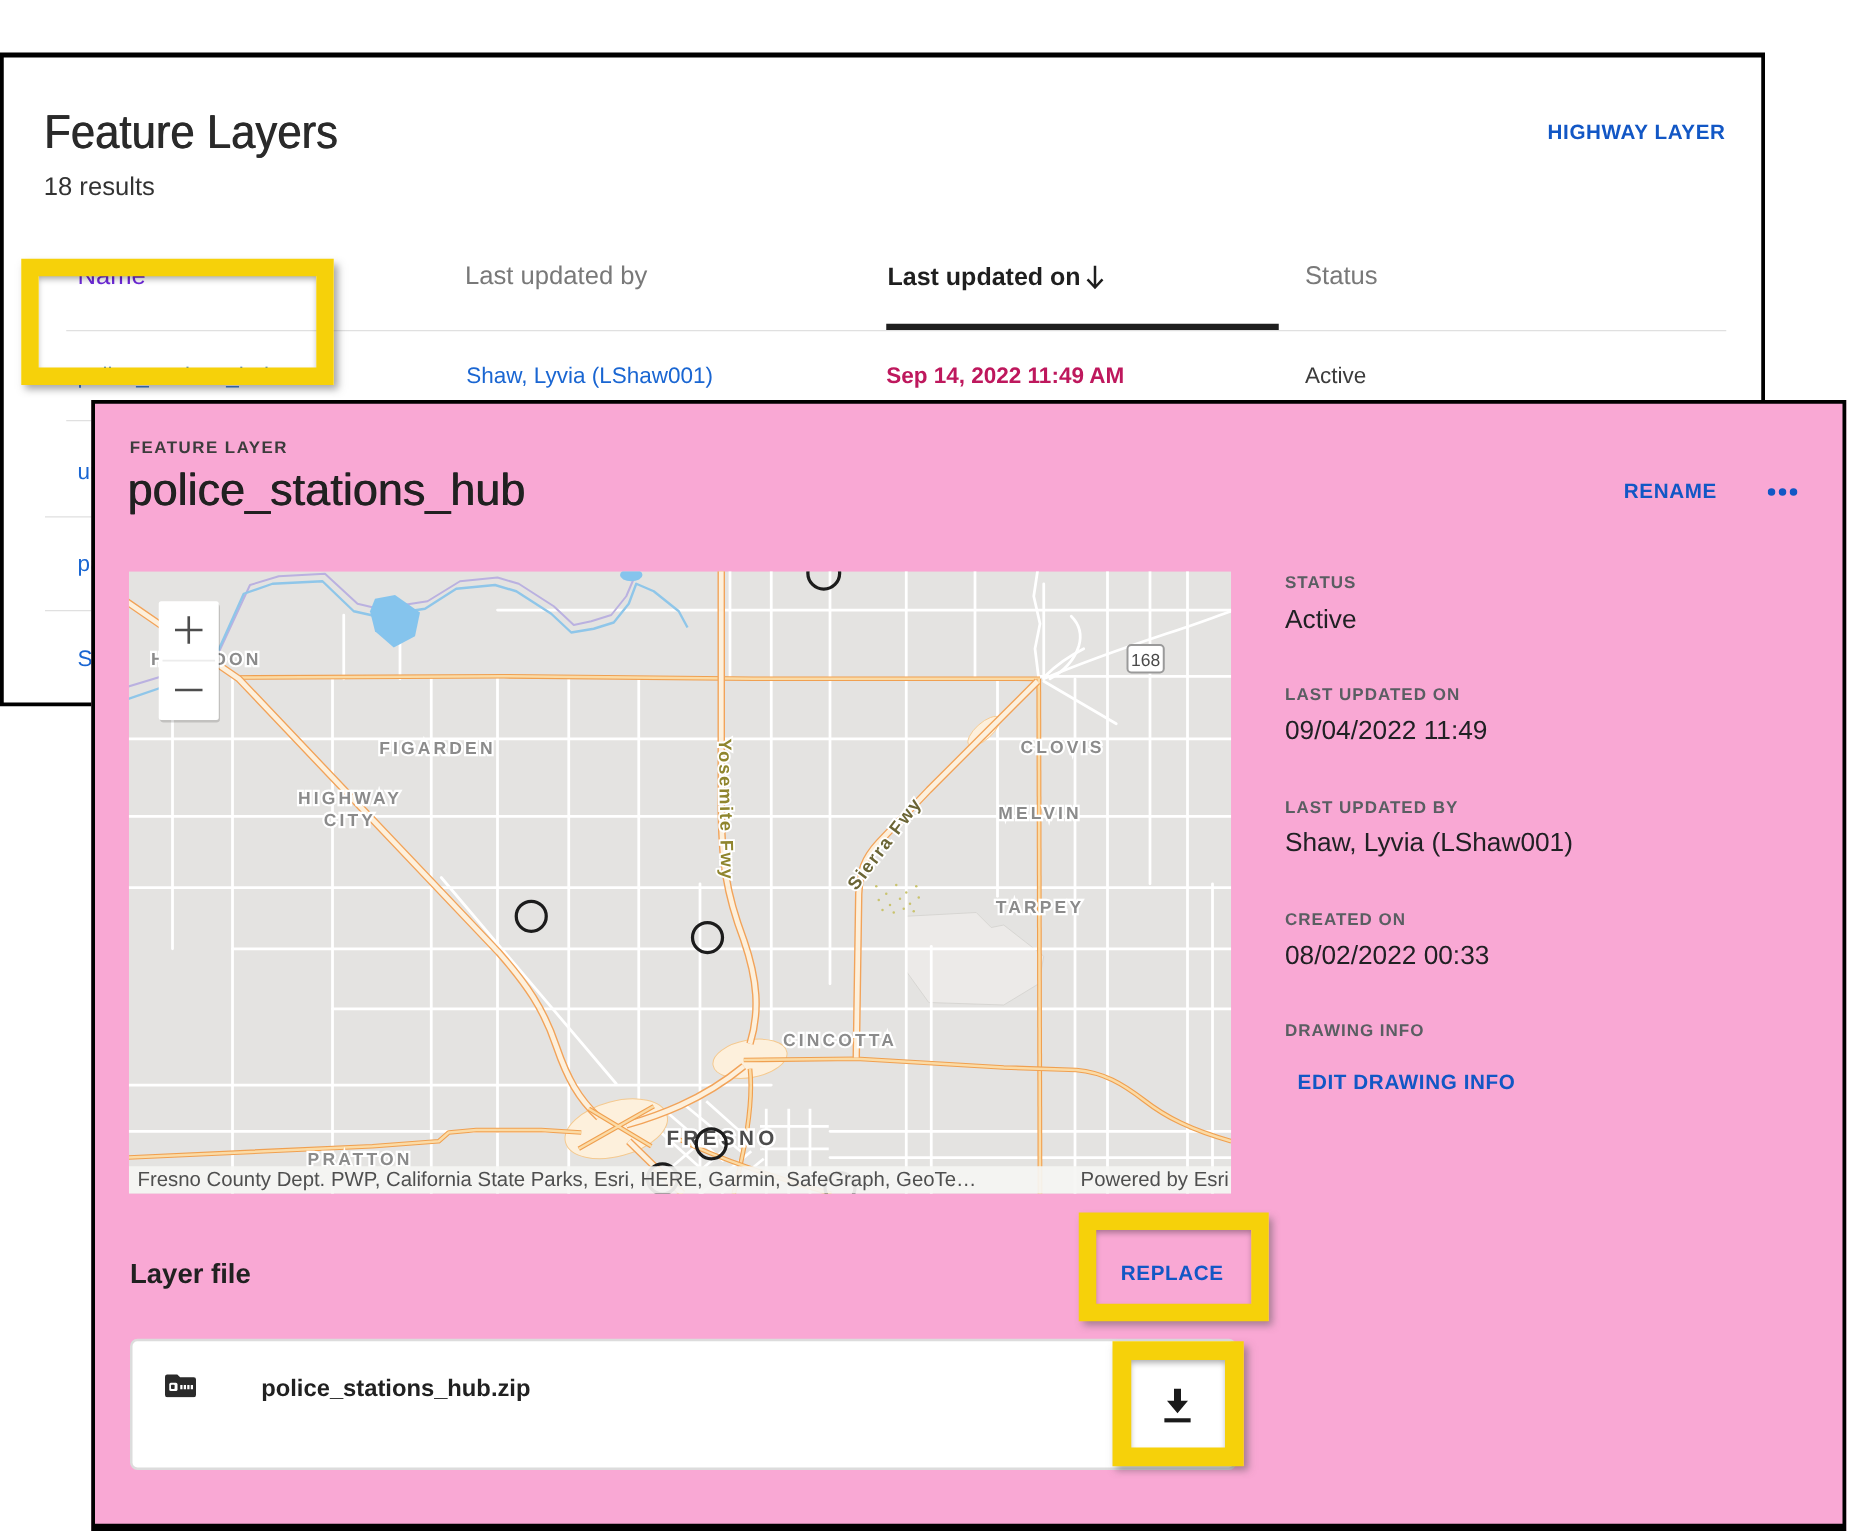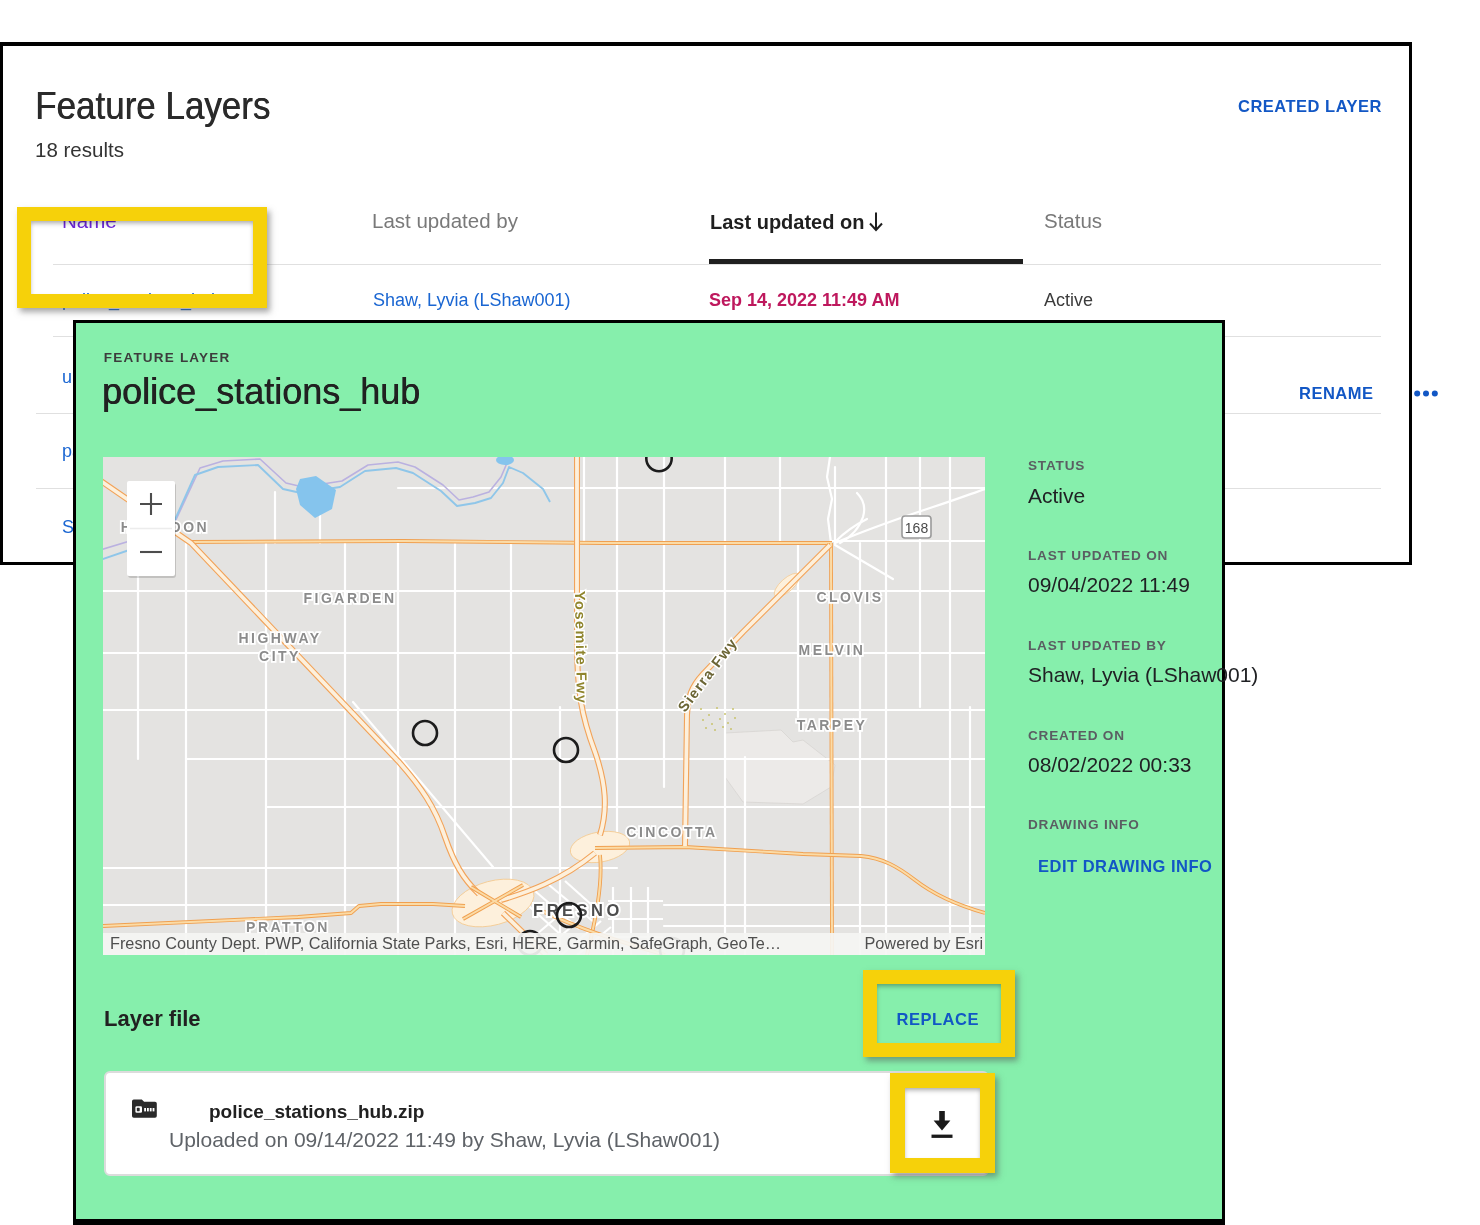--- a/index.html
+++ b/index.html
@@ -10,21 +10,21 @@
   .btn { color:#1257c5; font-weight:bold; letter-spacing:0.5px; font-size:16.5px; }
   .lbl { color:#5a5e62; font-weight:bold; font-size:13.6px; letter-spacing:0.8px; }
   .val { color:#202124; font-size:21px; }
 </style>
 </head>
 <body>
 
 <div class="abs" id="win1" style="left:0;top:14px;width:1412px;height:523px;background:#fff;border:3px solid #000;border-top-width:4px;margin-top:28px;">
   <div class="t" style="left:32px;top:41px;font-size:38px;font-weight:400;color:#2a2a2a;transform:scale(0.92,1);transform-origin:0 0;text-shadow:0.6px 0 0 currentColor;">Feature Layers</div>
   <div class="t" style="left:32px;top:94.3px;font-size:20.5px;color:#333;">18 results</div>
-  <div class="t btn" style="left:1235px;top:52.4px;">CREATED LAYER</div>
+  <div class="t btn" style="left:1235px;top:52.4px;">HIGHWAY LAYER</div>
 
   <div class="t" style="left:59px;top:165px;font-size:20.5px;color:#6d28d9;">Name</div>
   <div class="t" style="left:369px;top:165px;font-size:20.5px;color:#797979;">Last updated by</div>
   <div class="t" style="left:707px;top:165.5px;font-size:20px;font-weight:bold;color:#1f1f1f;">Last updated on</div>
   <svg class="abs" style="left:863px;top:164px;" width="20" height="24" viewBox="0 0 20 24">
     <path d="M10 2.5 V19.5 M4 13.5 L10 20 L16 13.5" fill="none" stroke="#1f1f1f" stroke-width="2"></path>
   </svg>
   <div class="t" style="left:1041px;top:165px;font-size:20.5px;color:#797979;">Status</div>
 
   <div class="abs" style="left:50px;top:218px;width:1328px;height:1px;background:#e0e0e0;"></div>
@@ -36,21 +36,21 @@
   <div class="t" style="left:1041px;top:244.5px;font-size:18px;color:#3c3c3c;">Active</div>
   <div class="abs" style="left:50px;top:290px;width:1328px;height:1px;background:#e0e0e0;"></div>
 
   <div class="t blue" style="left:59px;top:321.8px;font-size:18px;">urban_tree_canopy</div>
   <div class="abs" style="left:33px;top:367px;width:1345px;height:1px;background:#e0e0e0;"></div>
   <div class="t blue" style="left:59px;top:395.8px;font-size:18px;">parks_and_rec</div>
   <div class="abs" style="left:33px;top:442px;width:1345px;height:1px;background:#e0e0e0;"></div>
   <div class="t blue" style="left:59px;top:471.8px;font-size:18px;">Schools</div>
 </div>
 
-<div class="abs" id="win2" style="left:73px;top:320px;width:1152px;height:906px;background:#86efac;border:3px solid #000;border-bottom-width:7px;padding-left:41px;">
+<div class="abs" id="win2" style="left:73px;top:320px;width:1404px;height:906px;background:#f9a8d4;border:3px solid #000;border-bottom-width:7px;padding-left:41px;">
 
   <div class="t" style="left:27.8px;top:28.2px;font-size:13.5px;font-weight:bold;letter-spacing:1.2px;color:#3c3c3c;">FEATURE LAYER</div>
   <div class="t" style="left:25.8px;top:51px;font-size:36px;font-weight:400;color:#212121;text-shadow:0.6px 0 0 currentColor;">police_stations_hub</div>
   <div class="t btn" style="left:1223px;top:62.2px;">RENAME</div>
   <svg class="abs" style="left:1338px;top:67px;" width="26" height="7" viewBox="0 0 26 7">
     <circle cx="3.2" cy="3.5" r="3" fill="#1257c5"></circle>
       <circle cx="12" cy="3.5" r="3" fill="#1257c5"></circle>
       <circle cx="20.8" cy="3.5" r="3" fill="#1257c5"></circle>
   </svg>
 
@@ -228,21 +228,20 @@
     <svg class="abs" style="left:26px;top:26px;" width="25" height="19" viewBox="0 0 25 19">
       <path d="M1.8 0.5 h8 l2.3 2.3 H23 a1.8 1.8 0 0 1 1.8 1.8 V17 a1.8 1.8 0 0 1-1.8 1.8 H1.8 A1.8 1.8 0 0 1 0 17 V2.3 a1.8 1.8 0 0 1 1.8-1.8 z" fill="#2a2a2a"></path>
       <rect x="3.4" y="7.2" width="6.6" height="6.6" rx="1.3" fill="#fff"></rect>
       <rect x="4.8" y="8.8" width="2.9" height="3.4" rx="0.6" fill="#2a2a2a"></rect>
       <rect x="12.2" y="9" width="1.8" height="3.4" fill="#fff"></rect>
       <rect x="15" y="9" width="1.8" height="3.4" fill="#fff"></rect>
       <rect x="17.8" y="9" width="1.8" height="3.4" fill="#fff"></rect>
       <rect x="20.6" y="9" width="1.8" height="3.4" fill="#fff"></rect>
     </svg>
     <div class="t" style="left:63px;top:28.7px;font-size:19px;font-weight:bold;color:#212121;margin-left:40px;">police_stations_hub.zip</div>
-    <div class="t" style="left:63px;top:56.2px;font-size:21px;color:#5f6368;">Uploaded on 09/14/2022 11:49 by Shaw, Lyvia (LShaw001)</div>
     <svg class="abs" style="left:824px;top:37px;" width="24" height="30" viewBox="0 0 24 30">
       <path d="M9.2 1 h5.6 v9.5 h5.6 l-8.4 10 -8.4-10 h5.6 z" fill="#1a1a1a"></path>
       <rect x="1.5" y="24.6" width="21" height="3.3" fill="#1a1a1a"></rect>
     </svg>
   </div>
 </div>
 
 <div class="abs" style="left:17px;top:207px;width:250px;height:101px;border:14px solid #f6d10a;box-shadow:3px 4px 6px rgba(80,80,80,.5), inset 0 3px 5px -1px rgba(0,0,0,.35);"></div>
 <div class="abs" style="left:863px;top:970px;width:152px;height:87px;border:14px solid #f6d10a;box-shadow:3px 4px 6px rgba(80,80,80,.5), inset 0 3px 5px -1px rgba(0,0,0,.35);"></div>
 <div class="abs" style="left:890px;top:1073px;width:105px;height:100px;border:15px solid #f6d10a;box-shadow:3px 4px 6px rgba(80,80,80,.5), inset 0 3px 5px -1px rgba(0,0,0,.35);"></div>

